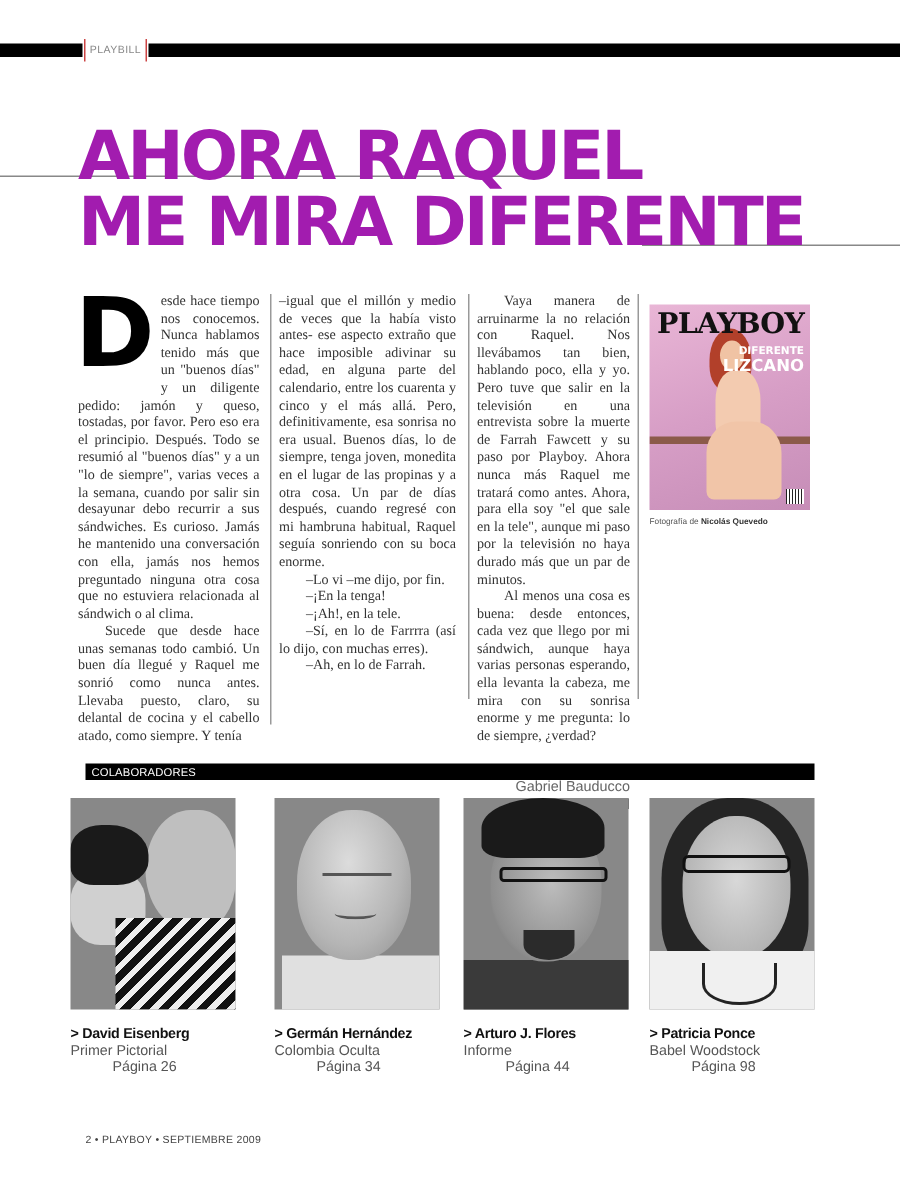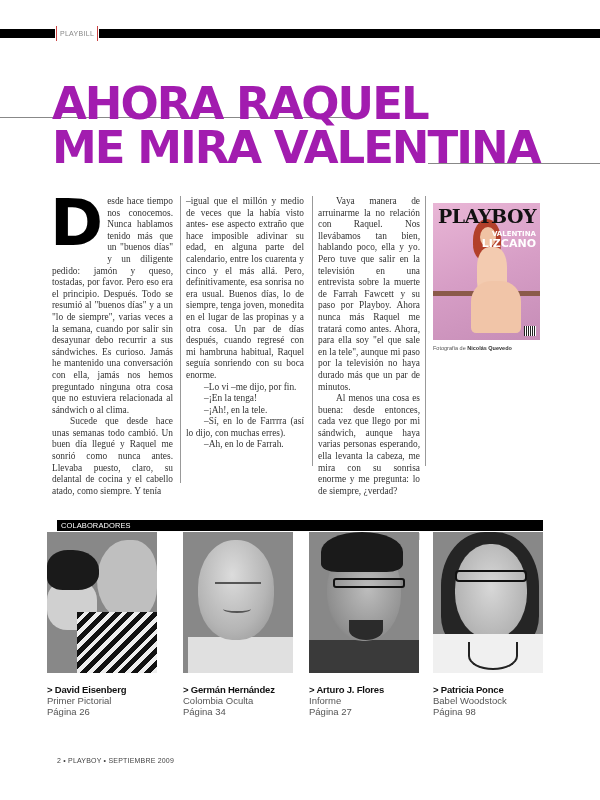--- a/index.html
+++ b/index.html
@@ -49,28 +49,28 @@
   .cover .face { position: absolute; left: 47px; top: 24px; width: 16px; height: 20px; background: #f0c3a4; border-radius: 50%; }
   .cover .body { position: absolute; left: 44px; top: 44px; width: 30px; height: 50px; background: #f3cbb0; border-radius: 40% 40% 30% 30%; }
   .cover .legs { position: absolute; left: 38px; top: 78px; width: 50px; height: 52px; background: #f1c5a8; border-radius: 40% 40% 10% 10%; }
   .cover .shelf { position: absolute; left: 0; top: 88px; width: 107px; height: 5px; background: #8b5a4a; }
   .cover .barcode { position: absolute; right: 4px; bottom: 4px; width: 12px; height: 10px;
     background: repeating-linear-gradient(90deg, #222 0 1px, #fff 1px 2px); }
   .caption { position: absolute; left: 433px; top: 345px; font-size: 5.5px; color: #555; }
   .caption b { color: #333; font-weight: bold; }
 
   
-  .colab-bar { position: absolute; left: 57px; top: 520px; width: 486px; height: 11px; background: #000; }
+  .colab-bar { position: absolute; left: 57px; top: 509px; width: 486px; height: 11px; background: #000; }
   .colab-bar span { position: absolute; left: 4px; top: 0; font-size: 7.5px; line-height: 11px; color: #fff; letter-spacing: 0.1px; }
 
   .contrib { position: absolute; top: 532px; width: 112px; }
   .contrib .photo { width: 110px; height: 141px; background: #888; overflow: hidden; position: relative; }
   .contrib .name { margin-top: 11px; font-weight: bold; font-size: 9.5px; color: #111; line-height: 11px; white-space: nowrap; letter-spacing: -0.2px; }
   .contrib .section { font-size: 9.5px; color: #555; line-height: 11px; }
-  .contrib .page { font-size: 9.5px; color: #555; line-height: 11px; }
+  .contrib .page { font-size: 9.5px; color: #555; line-height: 11px; margin-left: 28px; }
 
   .c1 { left: 47px; }
   .c2 { left: 183px; }
   .c3 { left: 309px; }
   .c4 { left: 433px; }
 
   
   .p1 { background: linear-gradient(180deg, #f4f4f4 0%, #e8e8e8 40%, #cfcfcf 100%); }
   .p1 .camera { position: absolute; left: 0; top: 18px; width: 52px; height: 40px; background: #1a1a1a; border-radius: 40% 50% 40% 30%; }
   .p1 .head { position: absolute; left: 50px; top: 8px; width: 60px; height: 80px; background: #bfbfbf; border-radius: 50% 40% 40% 50%; }
@@ -106,21 +106,21 @@
 <div class="section-bar">
   <div class="bar-left"></div>
   <div class="tag">PLAYBILL</div>
   <div class="bar-right"></div>
 </div>
 
 <div class="rule1"></div>
 <div class="rule2"></div>
 <h1 class="headline">
   <span class="line">AHORA RAQUEL</span>
-  <span class="line">ME MIRA VALENTINA</span>
+  <span class="line">ME MIRA DIFERENTE</span>
 </h1>
 
 <div class="vline vl1"></div>
 <div class="vline vl2"></div>
 <div class="vline vl3"></div>
 
 <div class="col col1">
   <span class="dropcap">D</span>
   <p>esde hace tiempo nos conocemos. Nunca hablamos tenido más que un "buenos días" y un diligente pedido: jamón y queso, tostadas, por favor. Pero eso era el principio. Después. Todo se resumió al "buenos días" y a un "lo de siempre", varias veces a la semana, cuando por salir sin desayunar debo recurrir a sus sándwiches. Es curioso. Jamás he mantenido una conversación con ella, jamás nos hemos preguntado ninguna otra cosa que no estuviera relacionada al sándwich o al clima.</p>
   <p class="indent">Sucede que desde hace unas semanas todo cambió. Un buen día llegué y Raquel me sonrió como nunca antes. Llevaba puesto, claro, su delantal de cocina y el cabello atado, como siempre. Y tenía</p>
@@ -145,21 +145,21 @@
 </div>
 
 <div class="cover">
   <div class="hair"></div>
   <div class="body"></div>
   <div class="face"></div>
   <div class="shelf"></div>
   <div class="legs"></div>
   <div class="logo">PLAYBOY</div>
   <div class="cname">
-    <span class="first">VALENTINA</span>
+    <span class="first">DIFERENTE</span>
     <span class="last">LIZCANO</span>
   </div>
   <div class="barcode"></div>
 </div>
 <div class="caption">
   <span>Fotografía de </span><b>Nicolás Quevedo</b>
 </div>
 
 <div class="colab-bar">
   <span>COLABORADORES</span>
@@ -192,21 +192,21 @@
 <div class="contrib c3">
   <div class="photo p3">
     <div class="jacket"></div>
     <div class="head"></div>
     <div class="hair"></div>
     <div class="glasses"></div>
     <div class="beard"></div>
   </div>
   <div class="name">&gt; Arturo J. Flores</div>
   <div class="section">Informe</div>
-  <div class="page">Página 27</div>
+  <div class="page">Página 44</div>
 </div>
 
 <div class="contrib c4">
   <div class="photo p4">
     <div class="hair"></div>
     <div class="head"></div>
     <div class="glasses"></div>
     <div class="sweater"></div>
     <div class="necklace"></div>
   </div>

